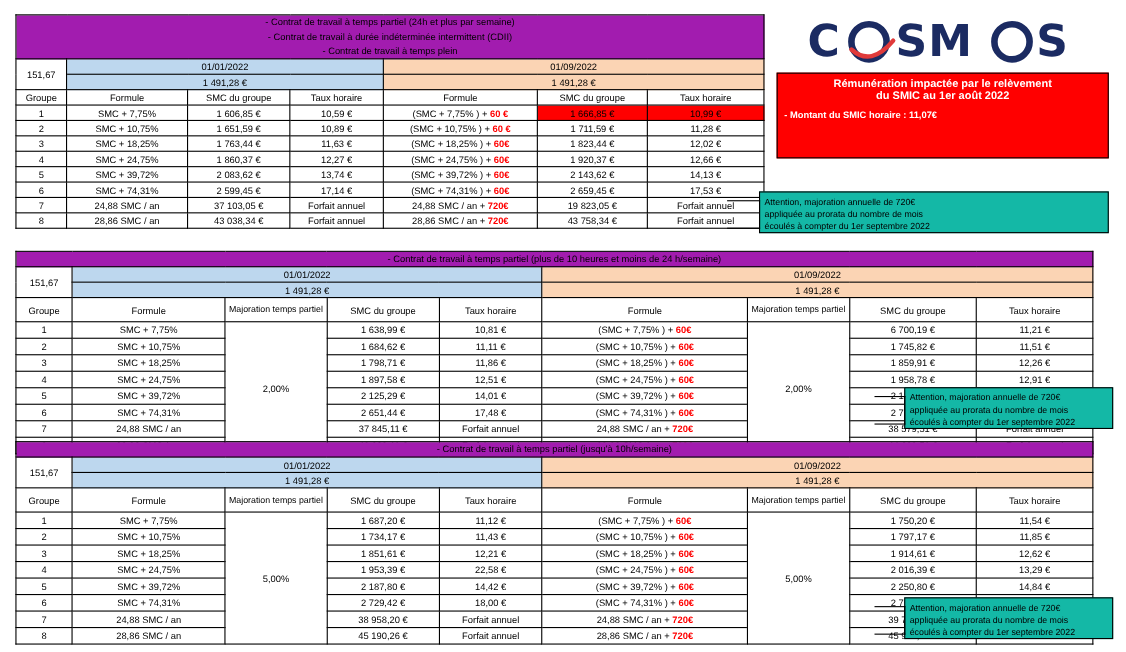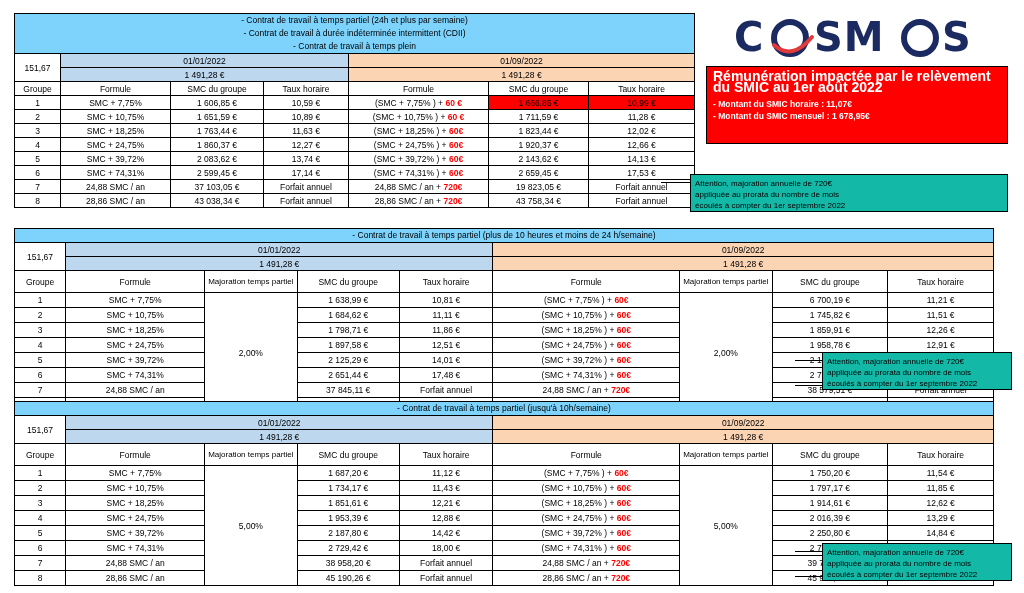--- a/index.html
+++ b/index.html
@@ -22,21 +22,21 @@
     font-size: 8.5px;
     text-align: center;
     vertical-align: middle;
     padding: 0;
     height: 14px;
     font-weight: normal;
     color: #000;
     white-space: nowrap;
   }
   .title-band {
-    background: #7dd3fc;
+    background: #a21caf;
     font-weight: bold;
     font-size: 9px;
     text-align: center;
     line-height: 13px;
     padding: 2px 0;
   }
   .blue  { background: #bdd7ee; font-weight: bold; }
   .peach { background: #fbd4b4; font-weight: bold; }
   .hdr   { font-weight: bold; margin-top: 16px; }
   .red   { color: #ff0000; font-weight: bold; text-align: right; }
@@ -55,22 +55,22 @@
   .redbox {
     position: absolute;
     left: 706px; top: 66px;
     width: 302px; height: 78px;
     background: #ff0000;
     border: 1px solid #000;
     color: #ffffff;
     padding: 4px 6px;
   }
   .redbox .rb-title {
-    text-align: left;
-    font-size: 14px;
+    text-align: center;
+    font-size: 10px;
     font-weight: bold;
     line-height: 11px;
     margin-bottom: 5px;
   }
   .redbox .rb-line {
     font-size: 8.5px;
     font-weight: bold;
     line-height: 12px;
   }
 
@@ -106,21 +106,20 @@
       <text x="208" y="36" font-family="DejaVu Sans, sans-serif" font-size="40" font-weight="bold" fill="#1b2b62" letter-spacing="1">S</text>
     </svg>
   </div>
 
   <div class="redbox">
     <div class="rb-title">
       <div>Rémunération impactée par le relèvement</div>
       <div>du SMIC au 1er août 2022</div>
     </div>
     <div class="rb-line">- Montant du SMIC horaire : 11,07€</div>
-    <div class="rb-line">- Montant du SMIC mensuel : 1 678,95€</div>
   </div>
 
   <table class="grid" style="position:absolute; left:14px; top:13px; width:680px;">
     <colgroup>
       <col style="width:46px">
         <col style="width:110px">
         <col style="width:93px">
         <col style="width:85px">
       <col style="width:140px">
         <col style="width:100px">
@@ -419,21 +418,21 @@
       <td class="right">1 851,61 €</td>
       <td>12,21 €</td>
       <td><span>(SMC + 18,25% ) +</span> <span class="red">60€</span></td>
       <td class="right">1 914,61 €</td>
       <td>12,62 €</td>
     </tr>
     <tr style="height:15px">
       <td>4</td>
       <td>SMC + 24,75%</td>
       <td class="right">1 953,39 €</td>
-      <td>12,88 €</td>
+      <td>22,58 €</td>
       <td><span>(SMC + 24,75% ) +</span> <span class="red">60€</span></td>
       <td class="right">2 016,39 €</td>
       <td>13,29 €</td>
     </tr>
     <tr style="height:15px">
       <td>5</td>
       <td>SMC + 39,72%</td>
       <td class="right">2 187,80 €</td>
       <td>14,42 €</td>
       <td><span>(SMC + 39,72% ) +</span> <span class="red">60€</span></td>

